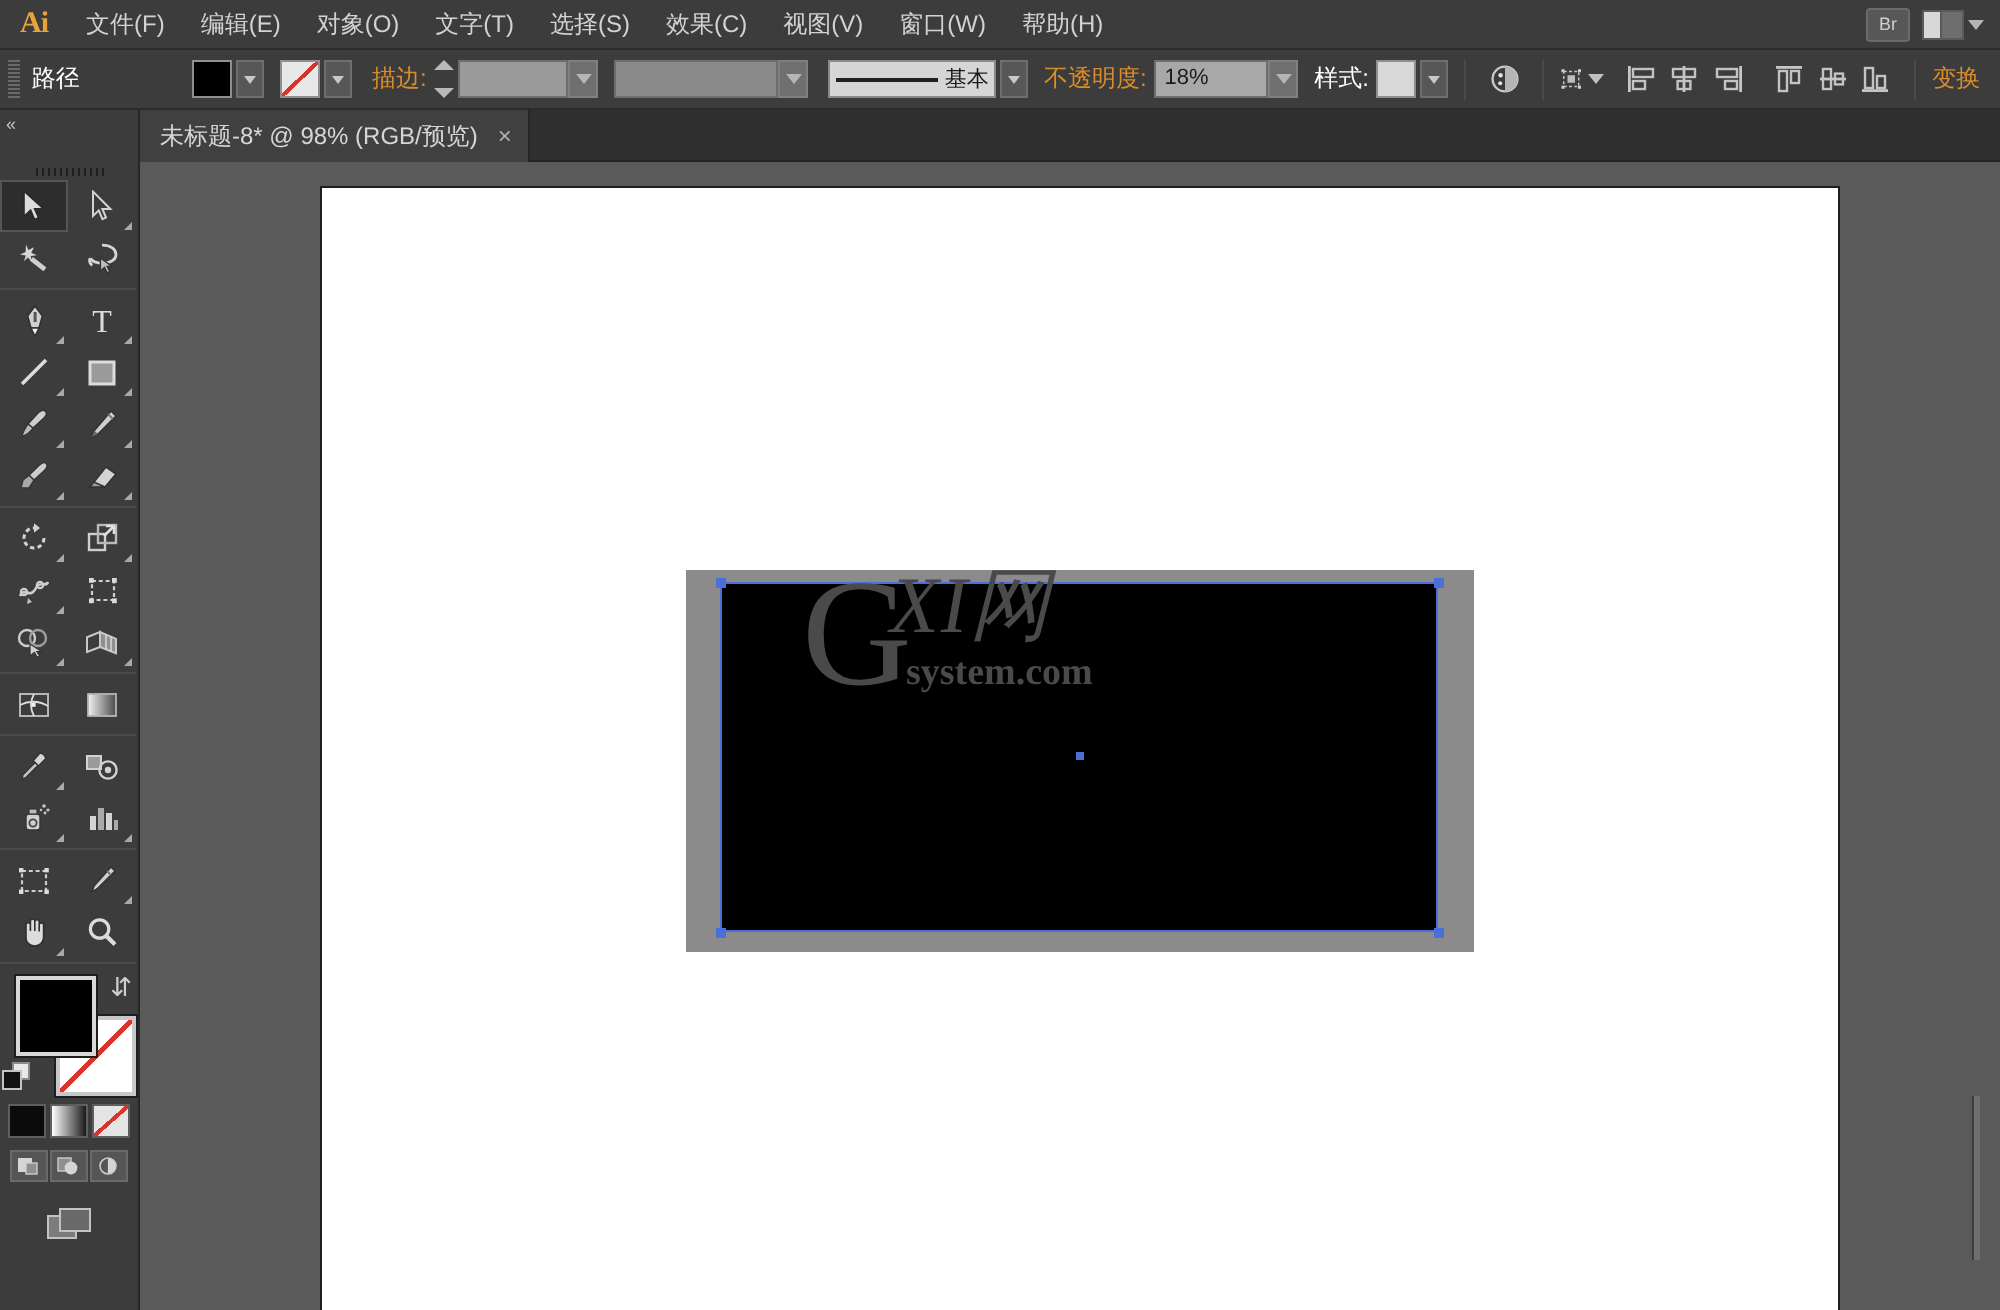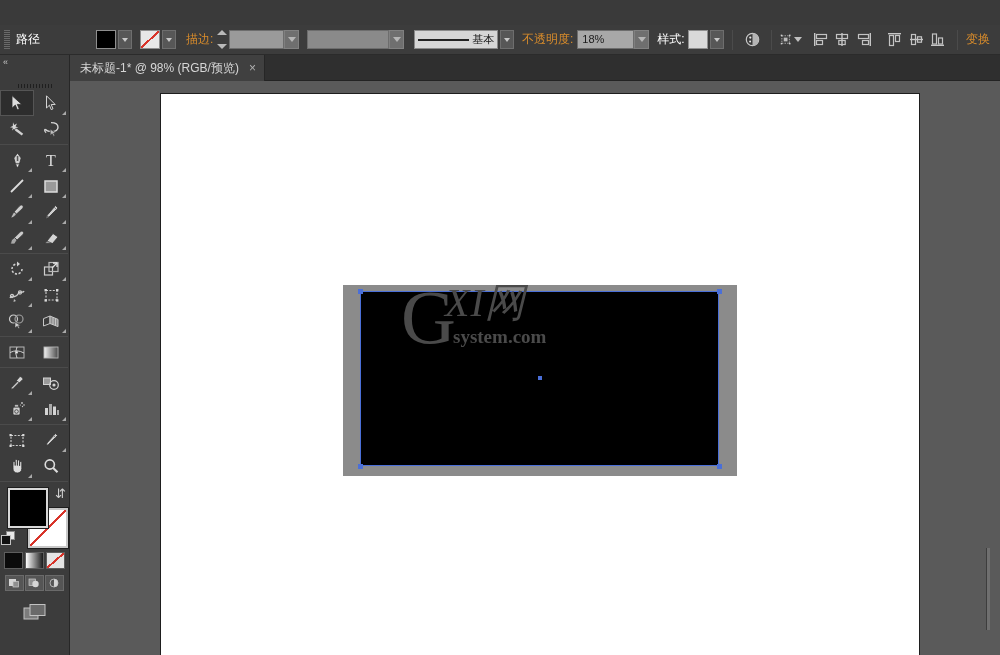--- a/index.html
+++ b/index.html
@@ -237,20 +237,42 @@
     position: absolute; left: 52px; top: 44px;
     font-family: "Liberation Serif", "DejaVu Serif", serif;
     font-weight: bold; font-size: 19px; color: #4a4a4a; line-height: 1;
   }
 </style>
 </head>
 <body>
 
 <div id="app">
 
+  <div class="menubar">
+    <div class="ai-logo">Ai</div>
+    <div class="menu-item">文件(F)</div>
+    <div class="menu-item">编辑(E)</div>
+    <div class="menu-item">对象(O)</div>
+    <div class="menu-item">文字(T)</div>
+    <div class="menu-item">选择(S)</div>
+    <div class="menu-item">效果(C)</div>
+    <div class="menu-item">视图(V)</div>
+    <div class="menu-item">窗口(W)</div>
+    <div class="menu-item">帮助(H)</div>
+    <div class="menu-right">
+      <div class="btn-br">Br</div>
+      <div class="ws-switcher">
+        <div class="ws-icon">
+            <i></i>
+            <i></i>
+          </div>
+        <div class="caret-dn"></div>
+      </div>
+    </div>
+  </div>
 
   <div class="controlbar">
     <div class="grip"></div>
     <div class="cb-label" style="width:78px;">路径</div>
 
     <div style="display:flex;align-items:center;">
       <span class="swatch-box black"></span>
       <span class="mini-dd">
           <span class="caret-dn"></span>
         </span>
@@ -382,21 +404,21 @@
 
     <div class="vsep"></div>
     <div class="cb-label orange" style="padding-right:6px;">变换</div>
   </div>
 
   <div class="tabbar">
     <div class="lefttab-strip">
       <span class="collapse-arrows">«</span>
     </div>
     <div class="doc-tab">
-      <span class="doc-tab-label">未标题-1* @ 98% (RGB/预览)</span>
+      <span class="doc-tab-label">未标题-8* @ 98% (RGB/预览)</span>
       <span class="doc-tab-close">×</span>
     </div>
   </div>
 
   <div class="toolbox">
     <div class="tb-grip">
         <i></i>
       </div>
 
     <div class="tool-grid">

